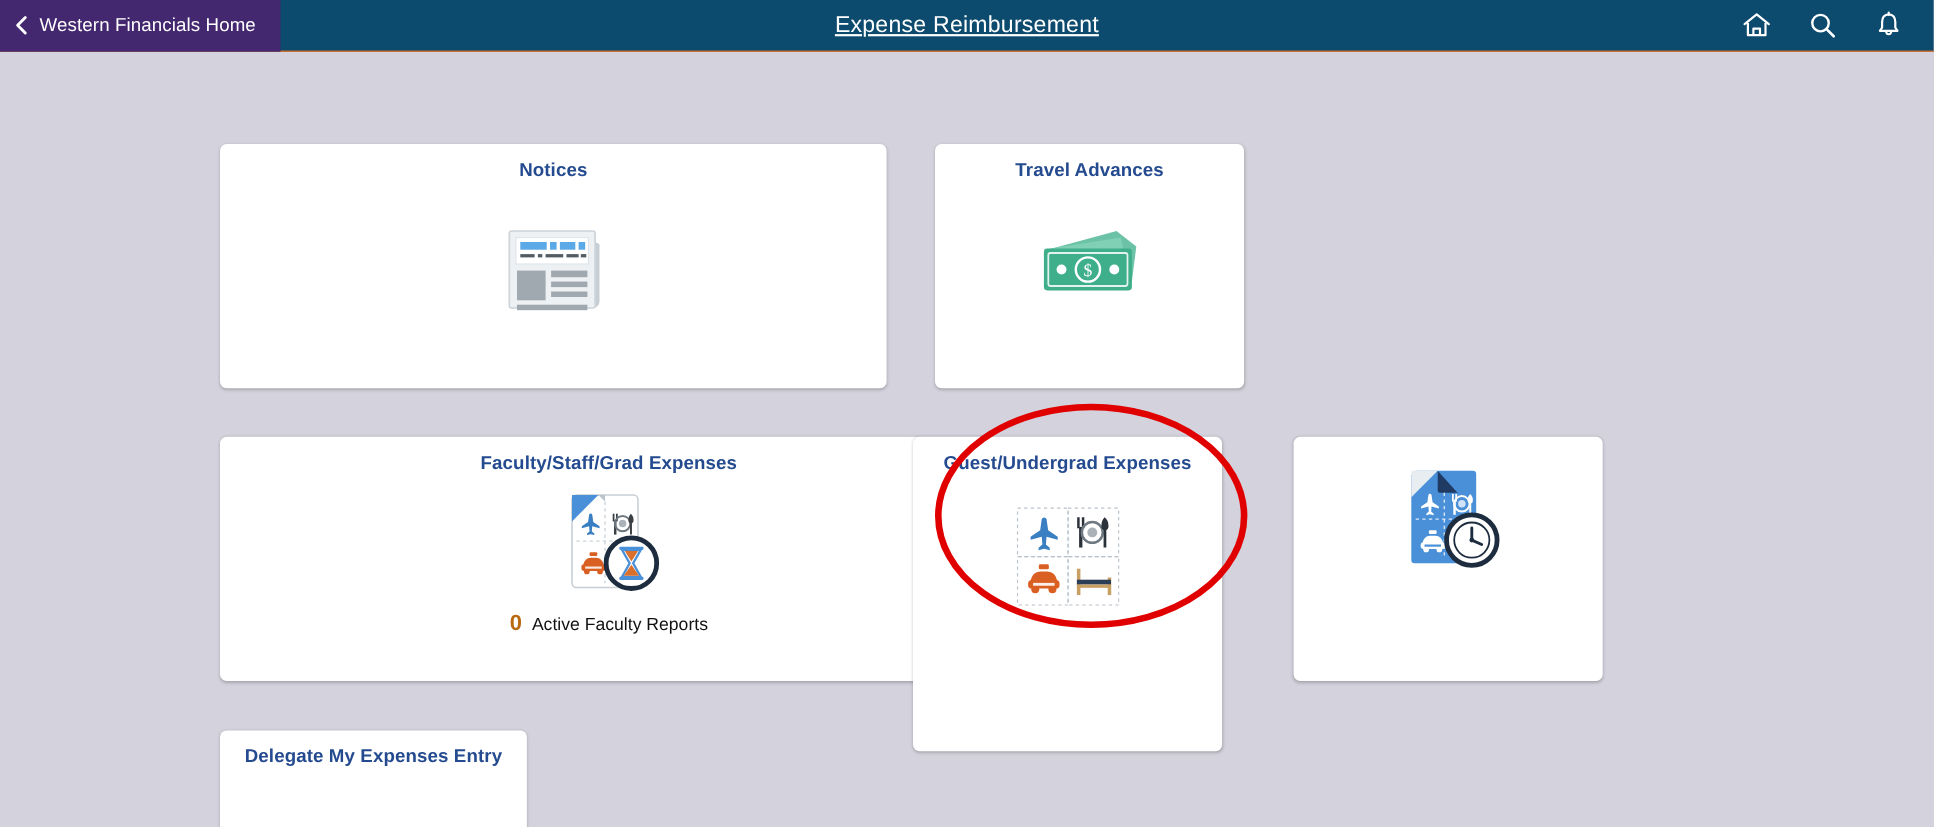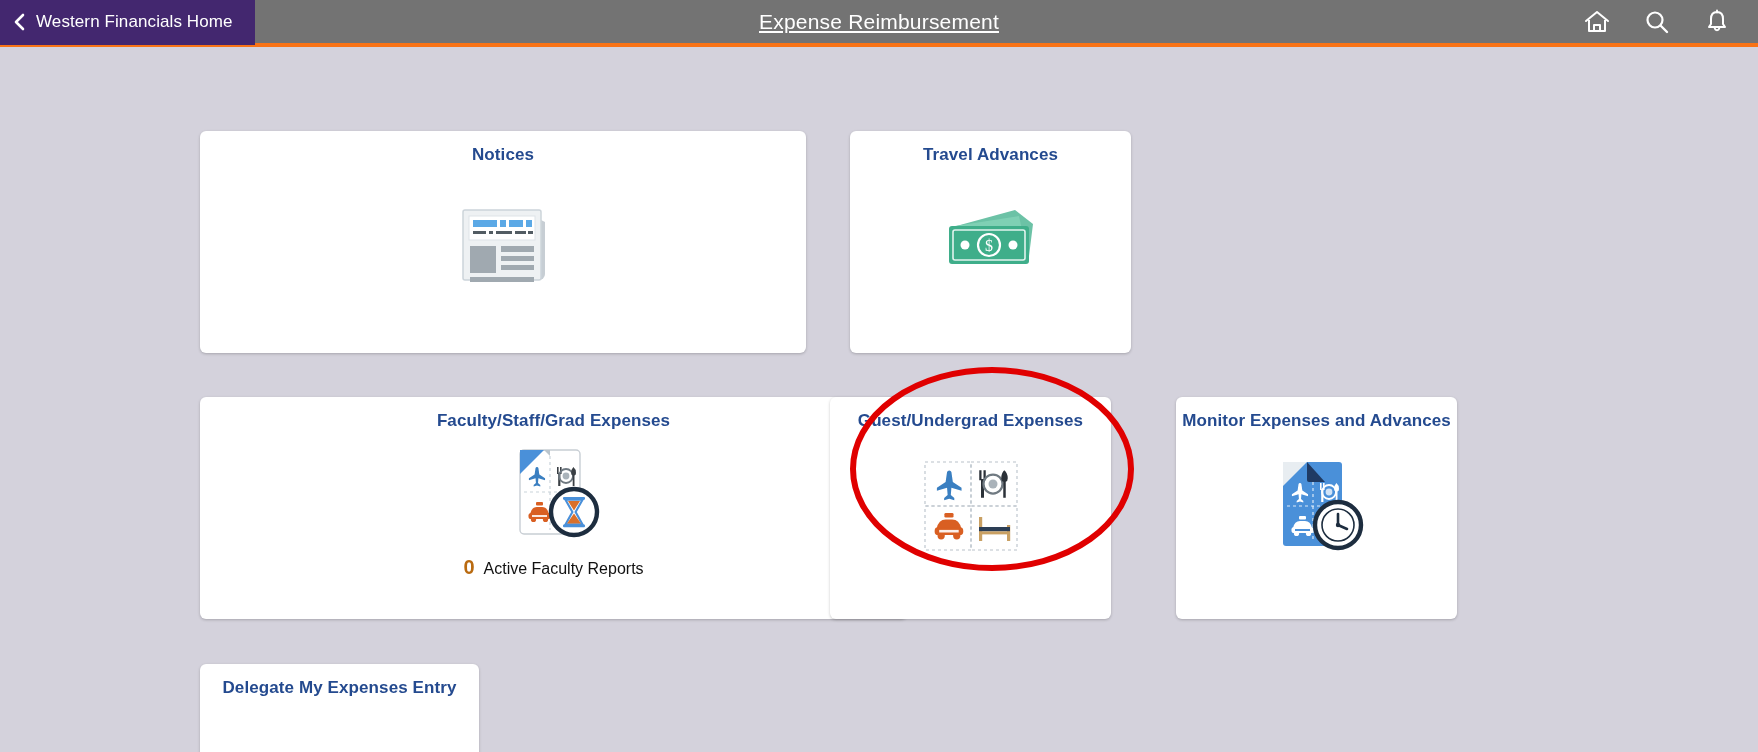--- a/index.html
+++ b/index.html
@@ -7,24 +7,24 @@
     width: 1758px; height: 752px;
     background: #d4d2dc;
     font-family: "Liberation Sans", sans-serif;
     overflow: hidden;
   }
 
   
   .header {
     position: relative;
     height: 47px;
-    background: #737373;
+    background: #0c4a6e;
     display: flex;
     align-items: center;
-    border-bottom: 4px solid #f97316;
+    border-bottom: 1px solid #f97316;
   }
   .back-pill {
     height: 47px;
     display: flex;
     align-items: center;
     gap: 10px;
     padding: 0 22px 0 14px;
     background: #43276f;
     cursor: pointer;
   }
@@ -86,21 +86,21 @@
     gap: 9px;
     font-size: 16px;
     color: #111;
   }
   .count-num { color: #b96a10; font-weight: bold; font-size: 20px; }
 
   
   #tile-notices      { left: 200px;  top: 84px;  width: 606px; height: 222px; }
   #tile-travel       { left: 850px;  top: 84px;  width: 281px; height: 222px; }
   #tile-faculty      { left: 200px;  top: 350px; width: 707px; height: 222px; }
-  #tile-guest        { left: 830px;  top: 350px; width: 281px; height: 222px; }
+  #tile-guest        { left: 830px;  top: 350px; width: 281px; height: 286px; }
   #tile-monitor      { left: 1176px; top: 350px; width: 281px; height: 222px; }
   #tile-delegate     { left: 200px;  top: 617px; width: 279px; height: 130px; }
 
   #tile-notices  .tile-body { height: 150px; }
   #tile-travel   .tile-body { height: 150px; }
   #tile-faculty  .tile-body { height: 125px; }
   #tile-guest    .tile-body { height: 150px; }
   #tile-monitor  .tile-body { height: 150px; }
 
   
@@ -294,21 +294,20 @@
             <rect x="28" y="8" width="3.2" height="16" fill="#c9a063"></rect>
             <rect x="0" y="10" width="31" height="4.4" fill="#2c3e55"></rect>
             <rect x="0" y="14.4" width="31" height="3" fill="#c9a063"></rect>
           </g>
         </svg>
       </span>
     </div>
   </div>
 
   <div class="tile" id="tile-monitor">
-    <div class="tile-title">Monitor Expenses and Advances</div>
     <div class="tile-body">
       <span>
         <svg class="ico" width="104" height="100" viewBox="0 0 104 100">
           <path d="M22 6 H74 a3 3 0 0 1 3 3 V87 a3 3 0 0 1 -3 3 H21 a3 3 0 0 1 -3 -3 V10 Z" fill="#4a90d9"></path>
           <path d="M18 6 H42 L18 30 Z" fill="#e8edf1"></path>
           <path d="M42 6 L42 24 a2 2 0 0 0 2 2 H60 Z" fill="#1f3a63"></path>
           <line x1="48" y1="26" x2="48" y2="86" stroke="#ffffff" stroke-width="1.2" stroke-dasharray="3,3" opacity=".8"></line>
           <line x1="22" y1="50" x2="74" y2="50" stroke="#ffffff" stroke-width="1.2" stroke-dasharray="3,3" opacity=".8"></line>
 
           <g fill="#ffffff" transform="translate(25,26) scale(0.95)">

